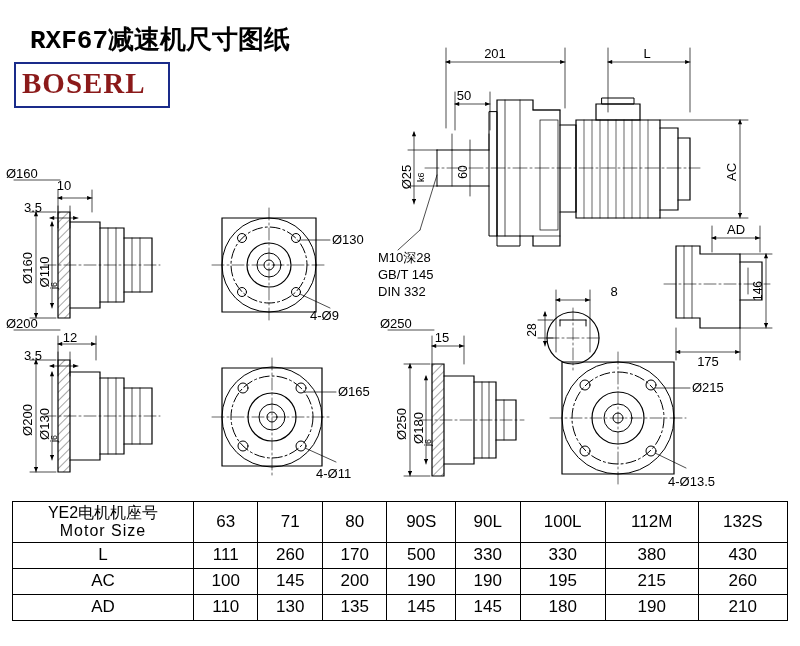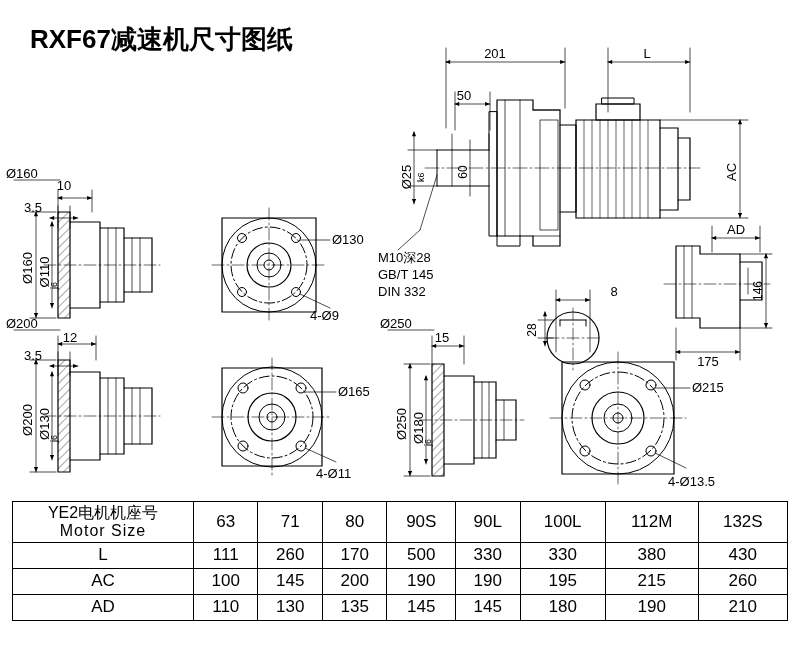--- a/index.html
+++ b/index.html
@@ -9,21 +9,21 @@
     font-family:"Liberation Sans", sans-serif;
     color:#000;
     position:relative;
     overflow:hidden;
   }
   .page{position:relative;width:800px;height:646px;}
 
   
   .title{
     position:absolute;left:30px;top:22px;
-    font-family:Liberation Sans, sans-serif;
+    font-family:Liberation Mono, monospace;
     font-weight:bold;font-size:26px;letter-spacing:0px;
     white-space:nowrap;
   }
 
   
   .logo-box{
     position:absolute;left:14px;top:62px;width:152px;height:42px;
     border:2px solid #1a2b8a;background:#fff;
   }
   .logo-text{
@@ -56,20 +56,23 @@
   .tbl .two-line{line-height:1.12;font-size:16px;padding:2px 0;}
   .tbl .two-line div:nth-child(2){letter-spacing:1px;}
 </style>
 </head>
 <body>
 
 <div class="page">
 
   <div class="title">RXF67减速机尺寸图纸</div>
 
+  <div class="logo-box">
+    <div class="logo-text">BOSERL</div>
+  </div>
 
   <div class="svgwrap">
   <svg width="800" height="646" viewBox="0 0 800 646" xmlns="http://www.w3.org/2000/svg">
     <defs>
       <marker id="ar" markerWidth="8" markerHeight="8" refX="7" refY="3" orient="auto">
         <path d="M0,0 L7,3 L0,6 z" fill="#000"></path>
       </marker>
       <marker id="arS" markerWidth="8" markerHeight="8" refX="1" refY="3" orient="auto">
         <path d="M7,0 L0,3 L7,6 z" fill="#000"></path>
       </marker>

